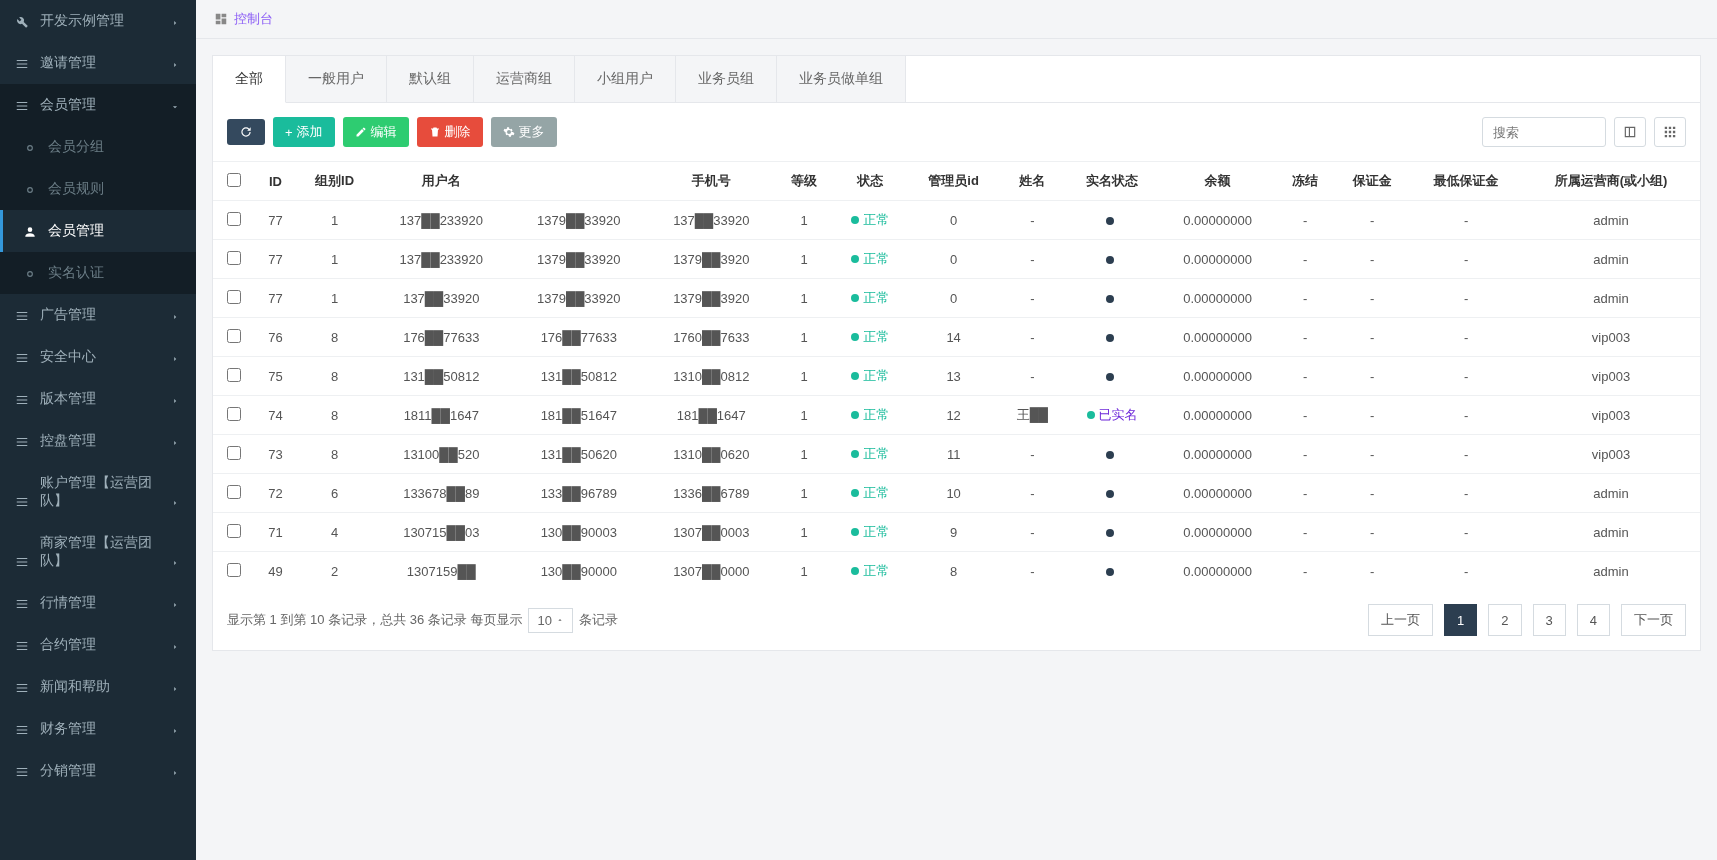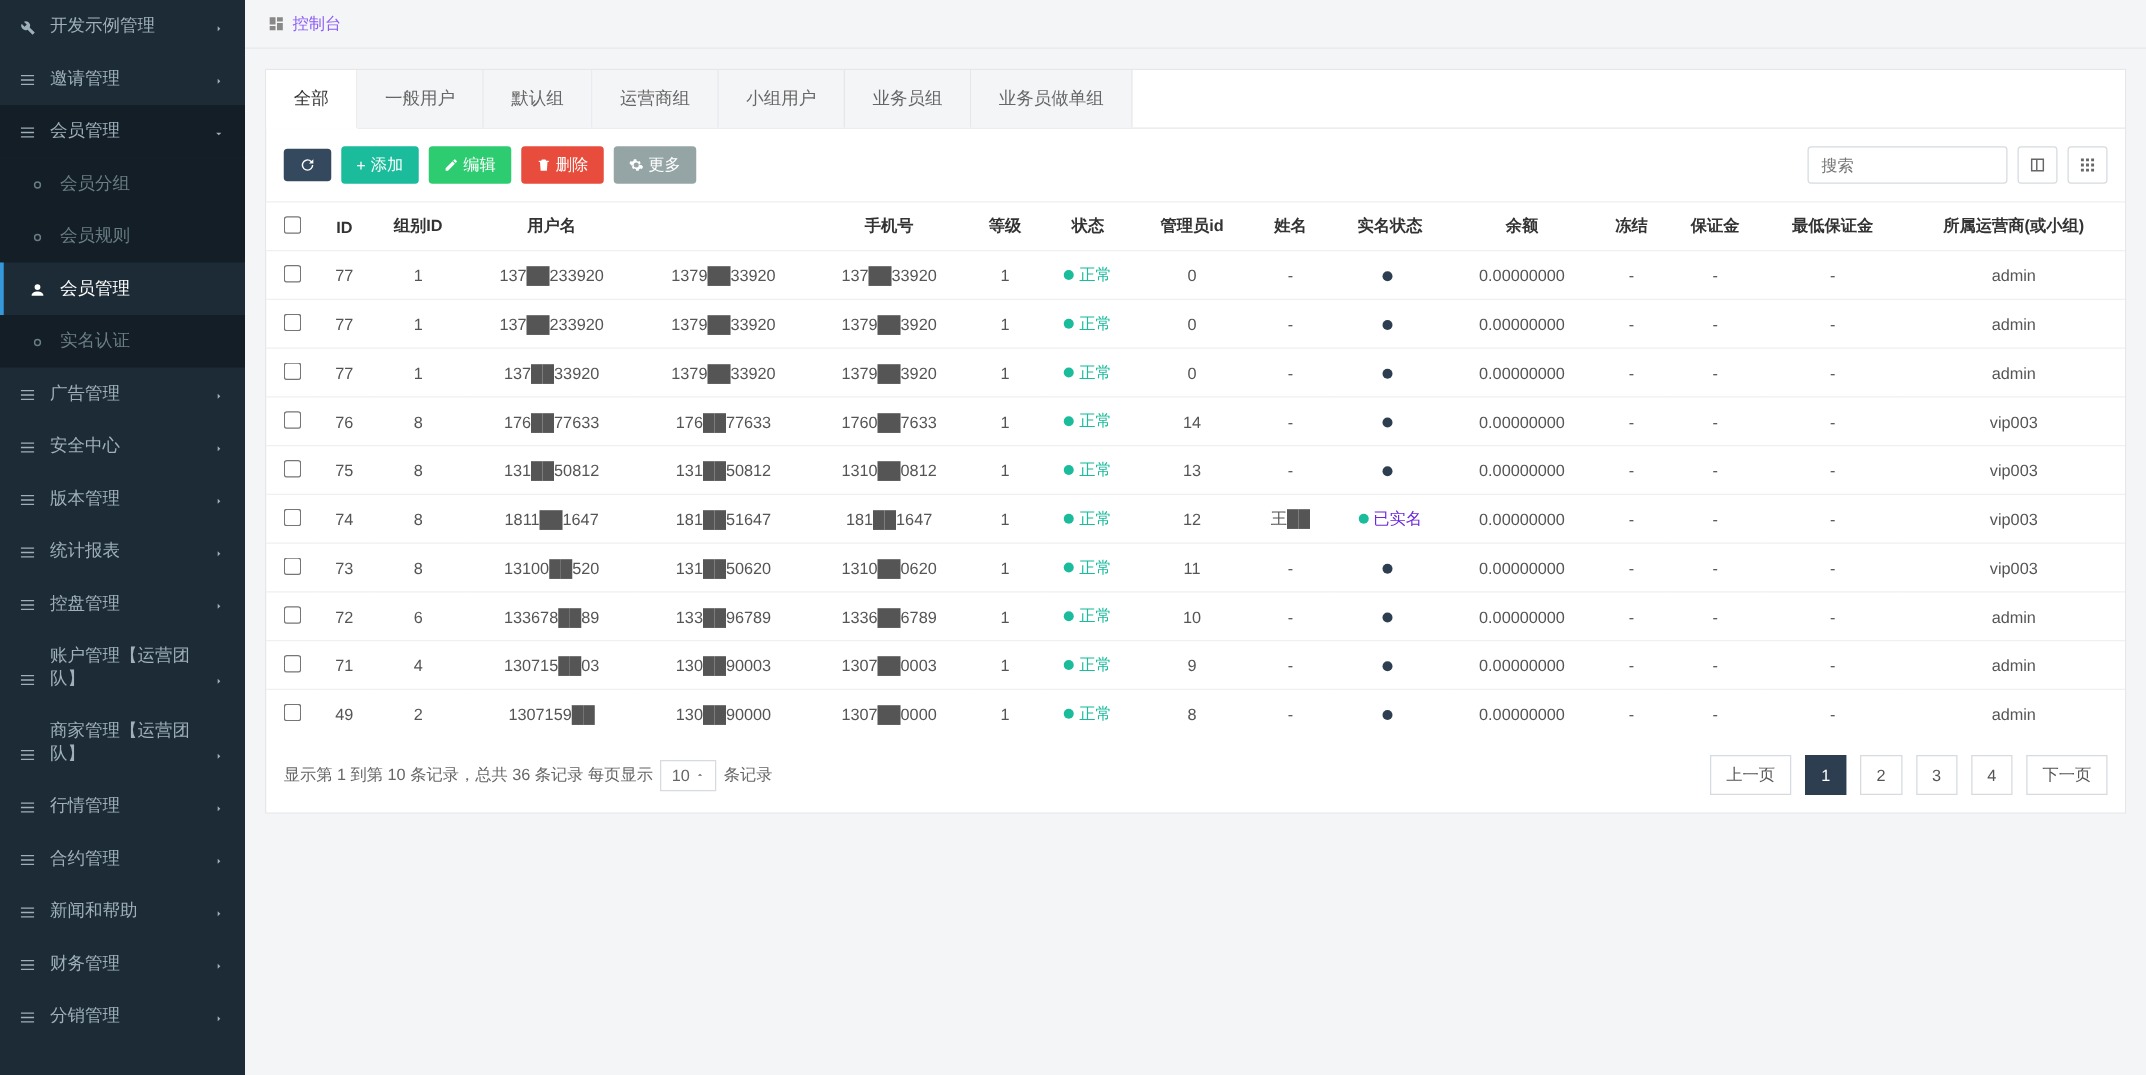--- a/index.html
+++ b/index.html
@@ -24,21 +24,21 @@
 .tab { padding: 14px 22px; cursor: pointer; color: #666; background: #f4f5f7; border-right: 1px solid #e5e7eb; font-size: 14px; }
 .tab.active { background: #fff; color: #333; border-bottom: 1px solid #fff; margin-bottom: -1px; }
 .toolbar { display: flex; align-items: center; padding: 14px; gap: 8px; }
 .btn { display: inline-flex; align-items: center; gap: 4px; padding: 6px 12px; border: none; border-radius: 3px; cursor: pointer; font-size: 13px; color: #fff; }
 .btn-dark { background: #34495e; }
 .btn-green { background: #1abc9c; }
 .btn-teal { background: #2ecc71; }
 .btn-red { background: #e74c3c; }
 .btn-gray { background: #95a5a6; }
 .toolbar-right { margin-left: auto; display: flex; gap: 8px; }
-.search-input { padding: 6px 10px; border: 1px solid #d5dbe0; border-radius: 3px; width: 160px; font-size: 13px; }
+.search-input { padding: 6px 10px; border: 1px solid #d5dbe0; border-radius: 3px; width: 124px; font-size: 13px; }
 .icon-btn { width: 32px; height: 30px; border: 1px solid #d5dbe0; background: #fff; display: inline-flex; align-items: center; justify-content: center; cursor: pointer; border-radius: 3px; }
 table { width: 100%; border-collapse: collapse; }
 th, td { padding: 10px 8px; text-align: center; border-top: 1px solid #eef0f2; font-size: 13px; white-space: nowrap; }
 th { color: #333; font-weight: 600; background: #fff; }
 td { color: #555; }
 .status-dot { display: inline-block; width: 8px; height: 8px; border-radius: 50%; margin-right: 4px; vertical-align: middle; }
 .dot-green { background: #1abc9c; }
 .dot-navy { background: #2c3e50; }
 .status-text { color: #1abc9c; vertical-align: middle; }
 .status-text-green { color: #6d28d9; vertical-align: middle; }
@@ -154,33 +154,20 @@
           </svg>
         </span>
     </div>
       <div class="sidebar-item">
       <span class="icon">
           <svg width="14" height="14" viewBox="0 0 24 24" fill="currentColor">
             <path d="M3 5h18v2H3V5zm0 6h18v2H3v-2zm0 6h18v2H3v-2z"></path>
           </svg>
         </span>
       <span class="label">版本管理</span>
-      <span class="chevron">
-          <svg width="10" height="10" viewBox="0 0 24 24" fill="currentColor">
-            <path d="M10 7l5 5-5 5z"></path>
-          </svg>
-        </span>
-    </div>
-      <div class="sidebar-item">
-      <span class="icon">
-          <svg width="14" height="14" viewBox="0 0 24 24" fill="currentColor">
-            <path d="M3 5h18v2H3V5zm0 6h18v2H3v-2zm0 6h18v2H3v-2z"></path>
-          </svg>
-        </span>
-      <span class="label">统计报表</span>
       <span class="chevron">
           <svg width="10" height="10" viewBox="0 0 24 24" fill="currentColor">
             <path d="M10 7l5 5-5 5z"></path>
           </svg>
         </span>
     </div>
       <div class="sidebar-item">
       <span class="icon">
           <svg width="14" height="14" viewBox="0 0 24 24" fill="currentColor">
             <path d="M3 5h18v2H3V5zm0 6h18v2H3v-2zm0 6h18v2H3v-2z"></path>

